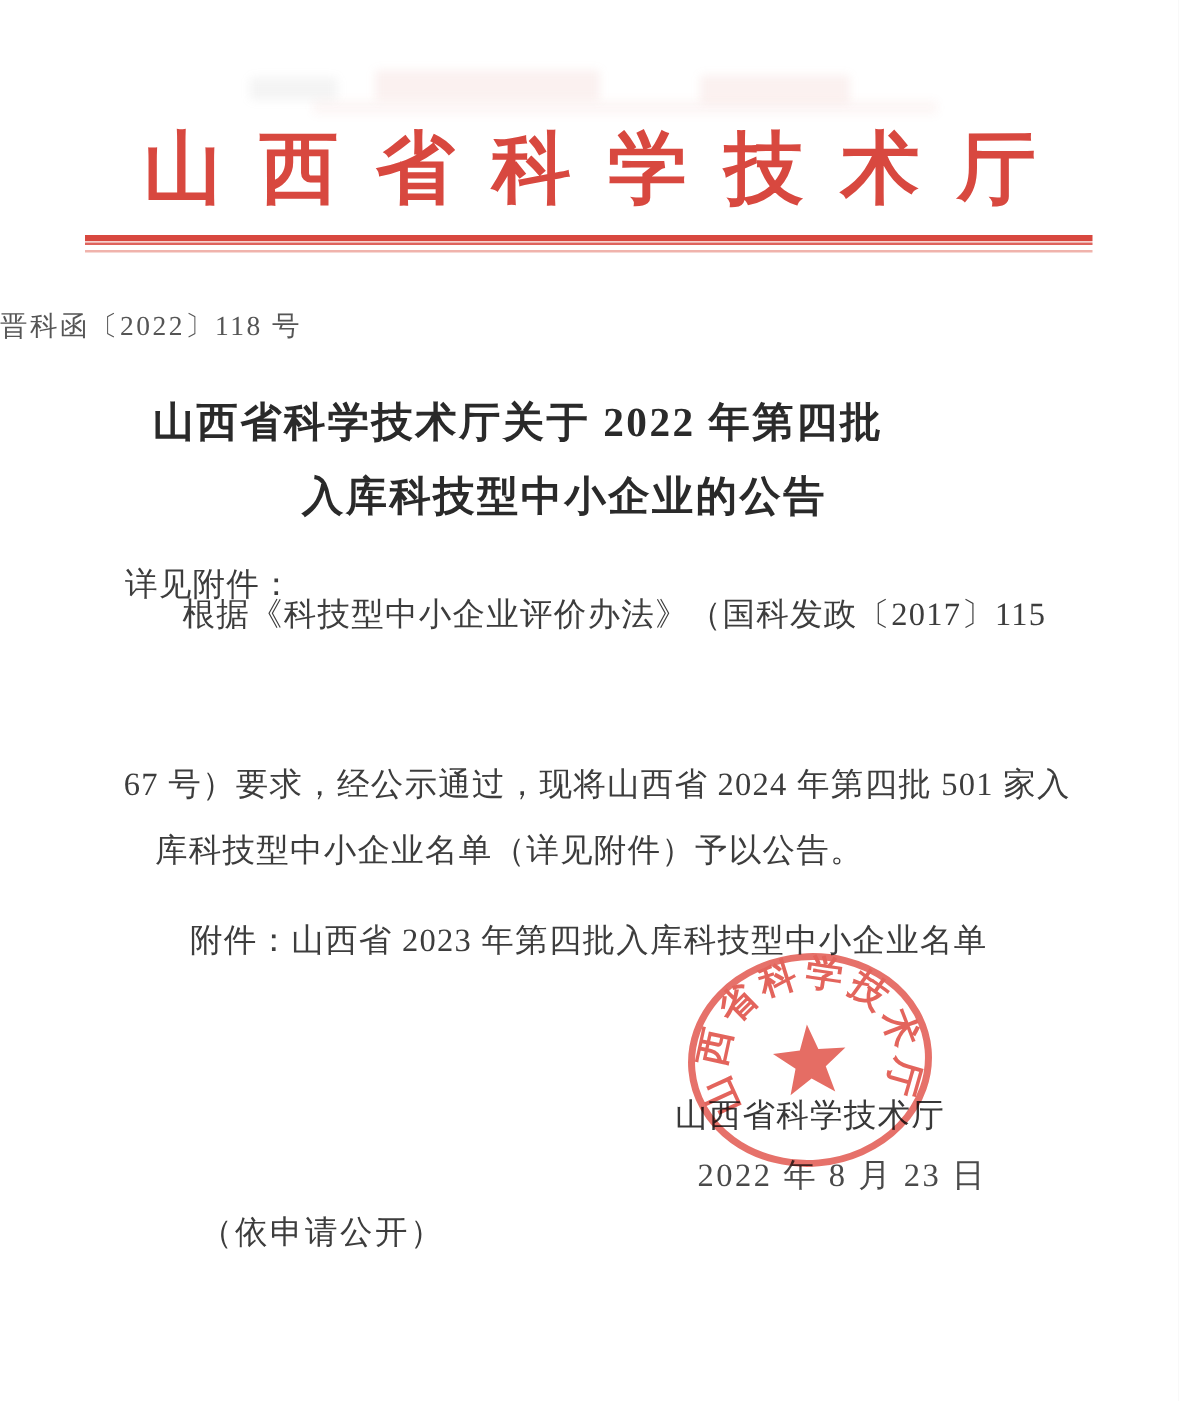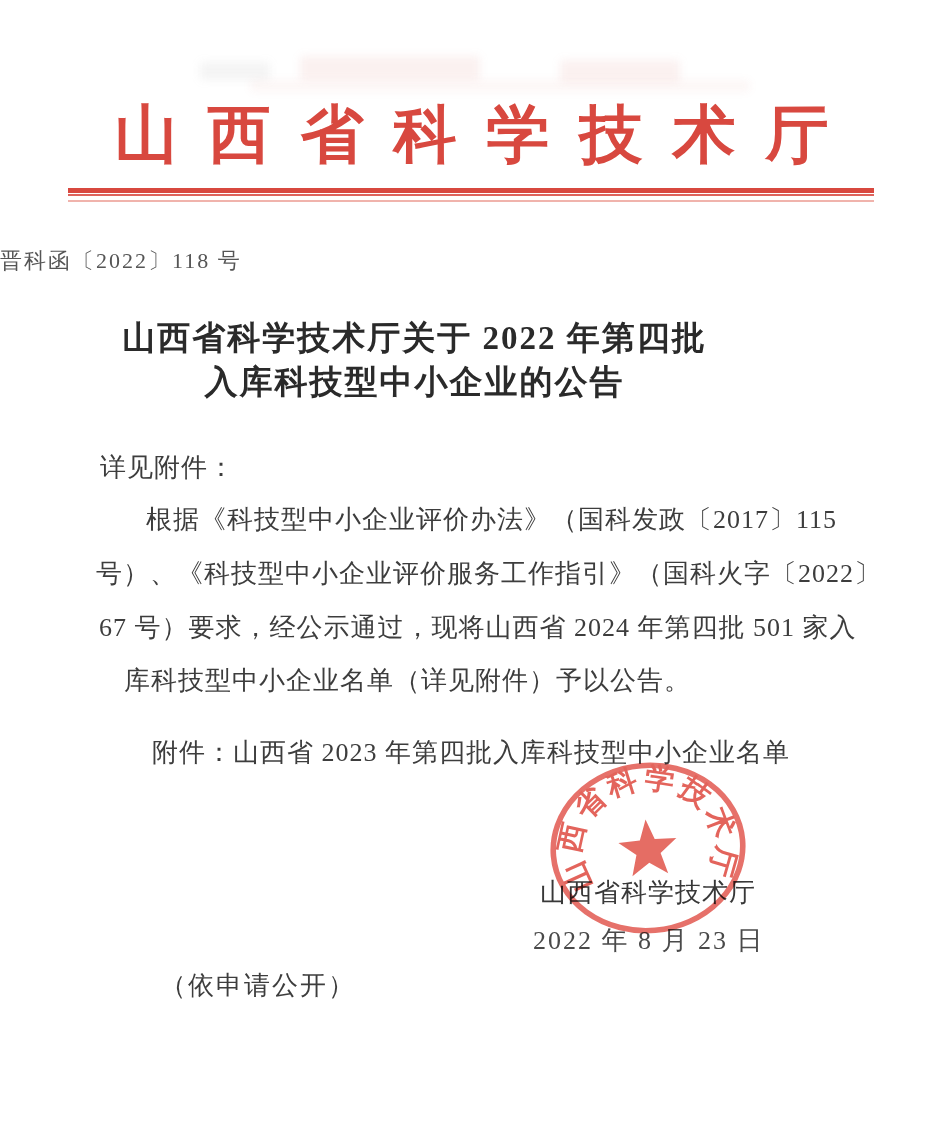--- a/index.html
+++ b/index.html
@@ -45,40 +45,40 @@
     text-align:left;
     font-size:22px;color:var(--muted-ink);
     letter-spacing:2px;white-space:nowrap;
   }
   .doc-title{
     left:0;width:829px;text-align:center;
     font-size:33px;font-weight:bold;color:var(--title-ink);
     letter-spacing:2px;white-space:nowrap;
   }
   .title-1{top:316px;}
-  .title-2{top:360px;}
+  .title-2{top:375px;padding-left:37px;}
 
   .body-text{
     font-size:26px;letter-spacing:1px;
     color:var(--ink);white-space:nowrap;
   }
   .salutation{top:450px;left:100px;}
-  .p-line-0{top:502px;left:146px;}
+  .p-line-0{top:474px;left:146px;}
   .p-line-1{top:556px;left:96px;}
   .p-line-2{top:610px;left:99px;}
   .p-line-3{top:663px;left:87px;margin-left:37px;}
   .attachment{top:735px;left:152px;}
 
   .signer{
     top:875px;left:540px;
     font-size:26px;letter-spacing:1px;color:#383838;
     white-space:nowrap;z-index:1;
   }
   .issue-date{
-    top:923px;left:533px;
+    top:923px;left:558px;
     font-size:26px;letter-spacing:2px;color:#4a4a4a;
     white-space:nowrap;z-index:1;
   }
   .footer-note{top:968px;left:160px;font-size:26px;letter-spacing:2px;}
 
   .seal{
     top:756px;left:546px;width:204px;height:184px;
     z-index:2;
     mix-blend-mode:multiply;
     transform:rotate(-5deg);
@@ -111,21 +111,20 @@
   </div>
 
   <div class="abs doc-number">晋科函〔2022〕118 号</div>
 
   <div class="abs doc-title title-1">山西省科学技术厅关于 2022 年第四批</div>
   <div class="abs doc-title title-2">入库科技型中小企业的公告</div>
 
   <div class="abs body-text salutation">详见附件：</div>
 
   <div class="abs body-text p-line-0">根据《科技型中小企业评价办法》（国科发政〔2017〕115</div>
-  <div class="abs body-text p-line-1">号）、《科技型中小企业评价服务工作指引》（国科火字〔2022〕</div>
   <div class="abs body-text p-line-2">67 号）要求，经公示通过，现将山西省 2024 年第四批 501 家入</div>
   <div class="abs body-text p-line-3">库科技型中小企业名单（详见附件）予以公告。</div>
 
   <div class="abs body-text attachment">附件：山西省 2023 年第四批入库科技型中小企业名单</div>
 
   <div class="abs signer">山西省科学技术厅</div>
   <div class="abs issue-date">2022 年 8 月 23 日</div>
 
   <div class="abs seal">
     <svg viewBox="0 0 200 180" xmlns="http://www.w3.org/2000/svg">

